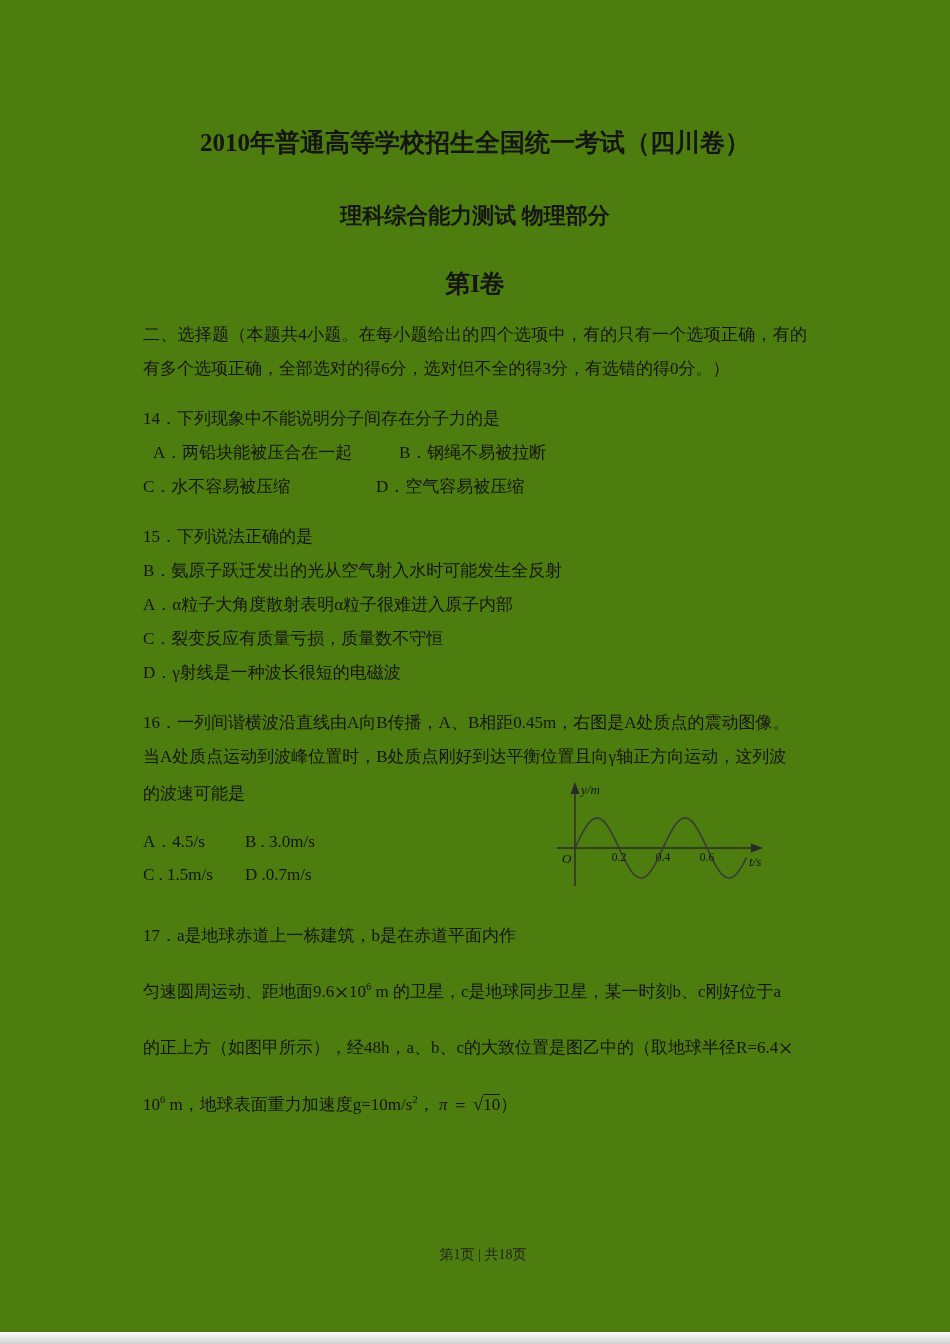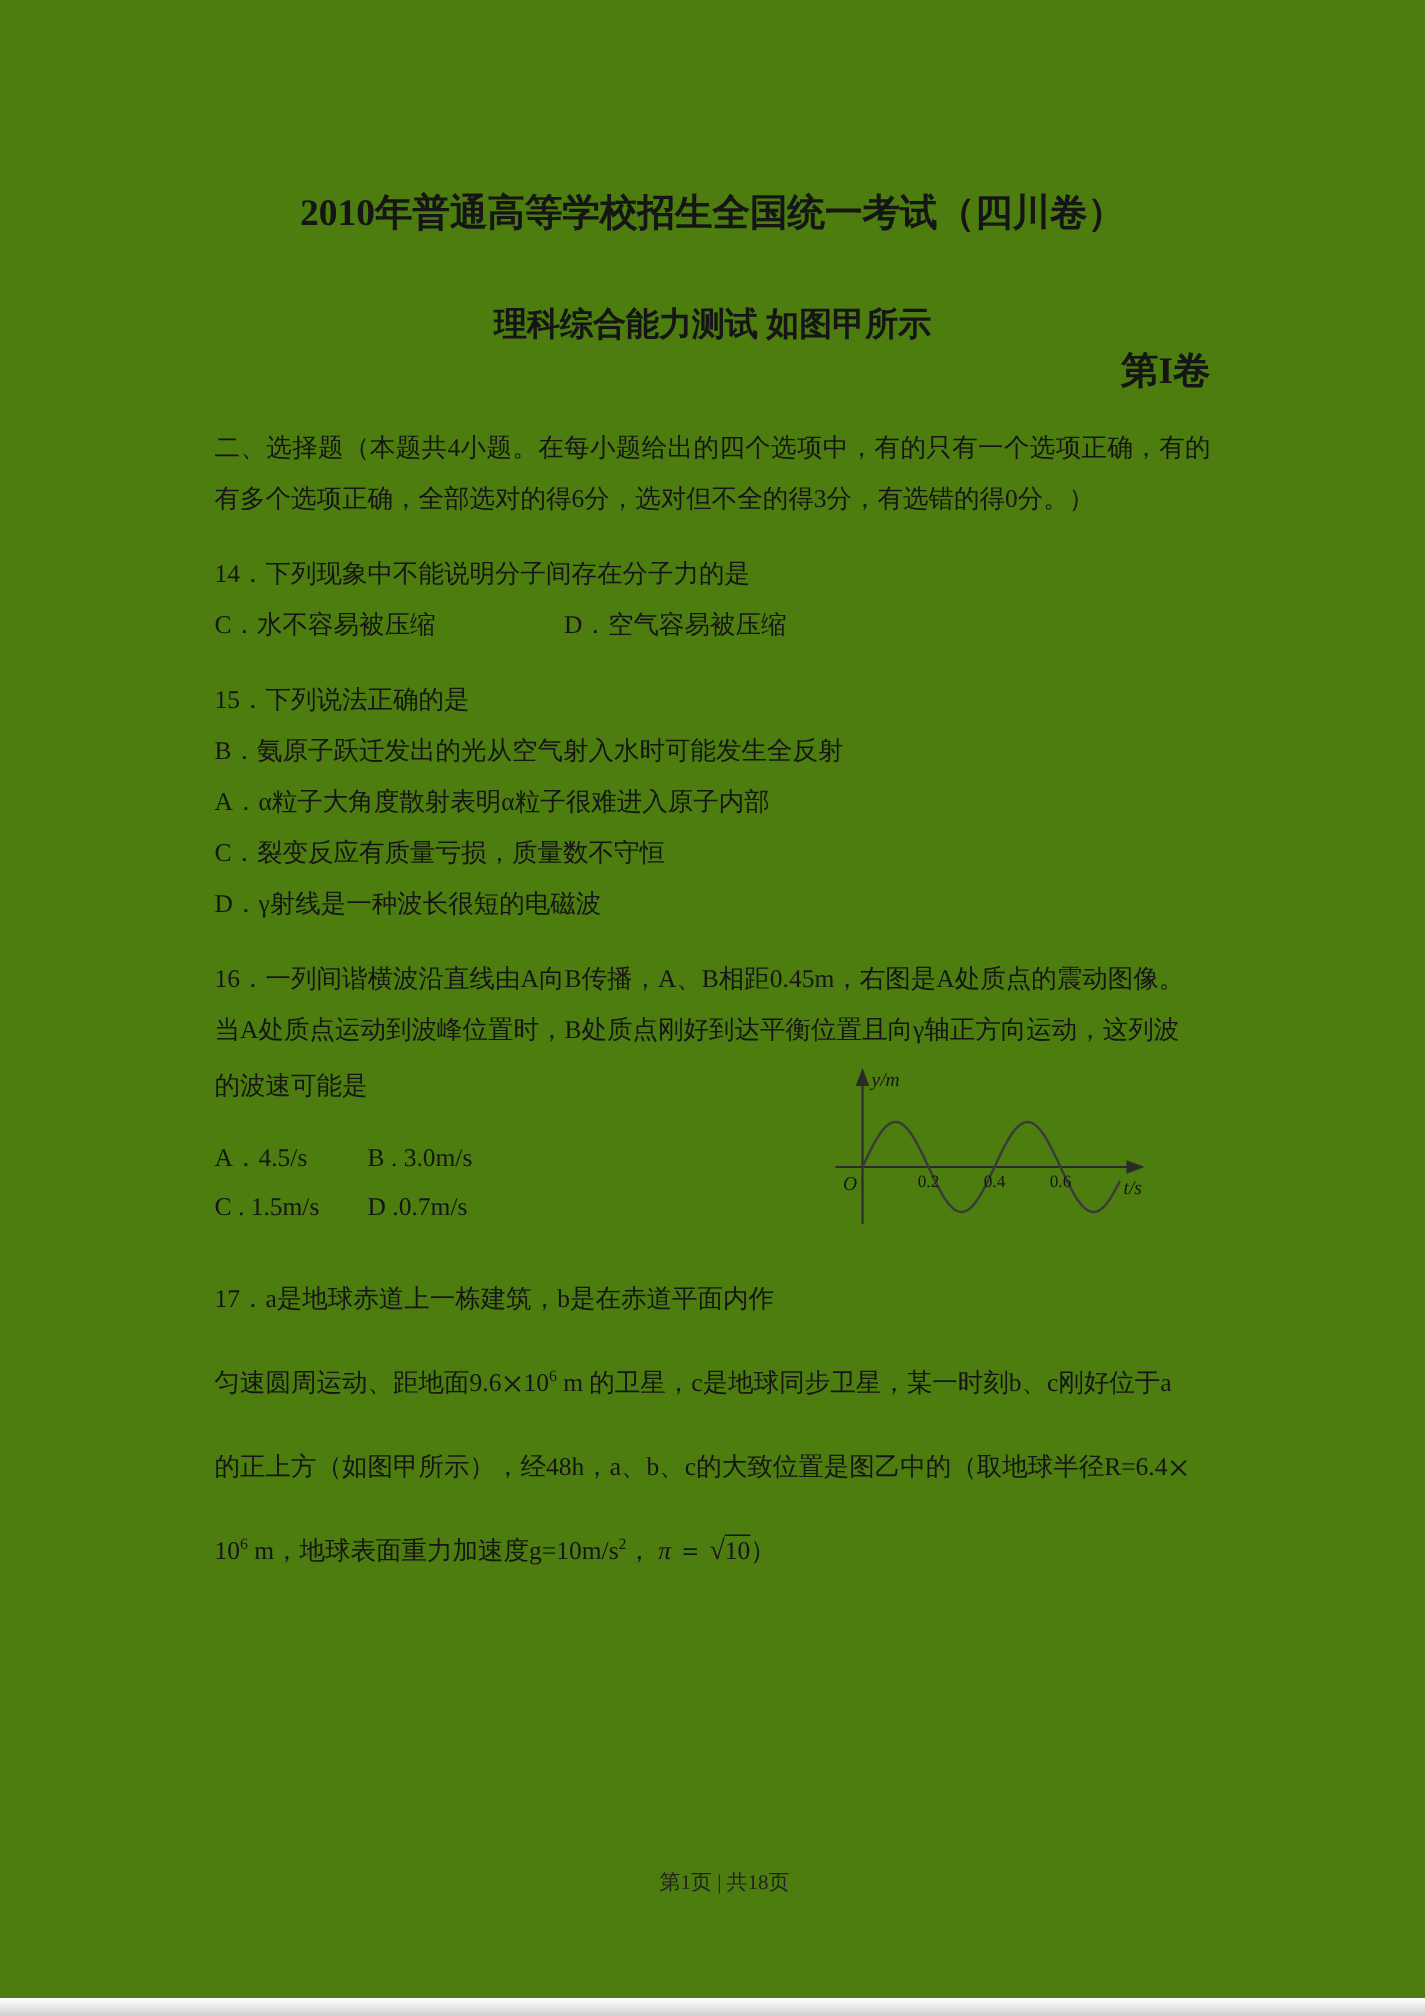--- a/index.html
+++ b/index.html
@@ -22,23 +22,24 @@
     line-height: 33px;
   }
   .subtitle {
     text-align: center;
     font-size: 22px;
     font-weight: 700;
     margin-top: 42px;
     line-height: 30px;
   }
   .section-heading {
-    text-align: right;
+    text-align: center;
     font-size: 25px;
     font-weight: 700;
+    margin-top: 36px;
     line-height: 33px;
   }
   .body-text { font-size: 17px; line-height: 34px; }
   .intro { margin-top: 18px; text-align: justify; }
   .line { white-space: nowrap; }
   .question { margin-top: 16px; }
   .opt-row { white-space: nowrap; }
   .opt-a14 { display: inline-block; width: 246px; }
   .opt-c14 { display: inline-block; width: 233px; }
   .indent-1 { padding-left: 10px; }
@@ -74,27 +75,30 @@
     width: 100%; height: 12px;
     background: linear-gradient(#ffffff, #cfcfcf);
   }
 </style>
 </head>
 <body>
 
 <div class="page">
 
   <h1 class="title">2010年普通高等学校招生全国统一考试（四川卷）</h1>
-  <h2 class="subtitle">理科综合能力测试 如图甲所示</h2>
+  <h2 class="subtitle">理科综合能力测试 物理部分</h2>
   <h3 class="section-heading">第I卷</h3>
 
   <p class="body-text intro">二、选择题（本题共4小题。在每小题给出的四个选项中，有的只有一个选项正确，有的有多个选项正确，全部选对的得6分，选对但不全的得3分，有选错的得0分。）</p>
 
   <div class="question">
     <div class="body-text line">14．下列现象中不能说明分子间存在分子力的是</div>
+    <div class="body-text opt-row indent-1">
+      <span class="opt-a14">A．两铅块能被压合在一起</span><span>B．钢绳不易被拉断</span>
+    </div>
     <div class="body-text opt-row">
       <span class="opt-c14">C．水不容易被压缩</span><span>D．空气容易被压缩</span>
     </div>
   </div>
 
   <div class="question">
     <div class="body-text line">15．下列说法正确的是</div>
     <div class="body-text line">B．氨原子跃迁发出的光从空气射入水时可能发生全反射</div>
     <div class="body-text line">A．α粒子大角度散射表明α粒子很难进入原子内部</div>
     <div class="body-text line">C．裂变反应有质量亏损，质量数不守恒</div>

